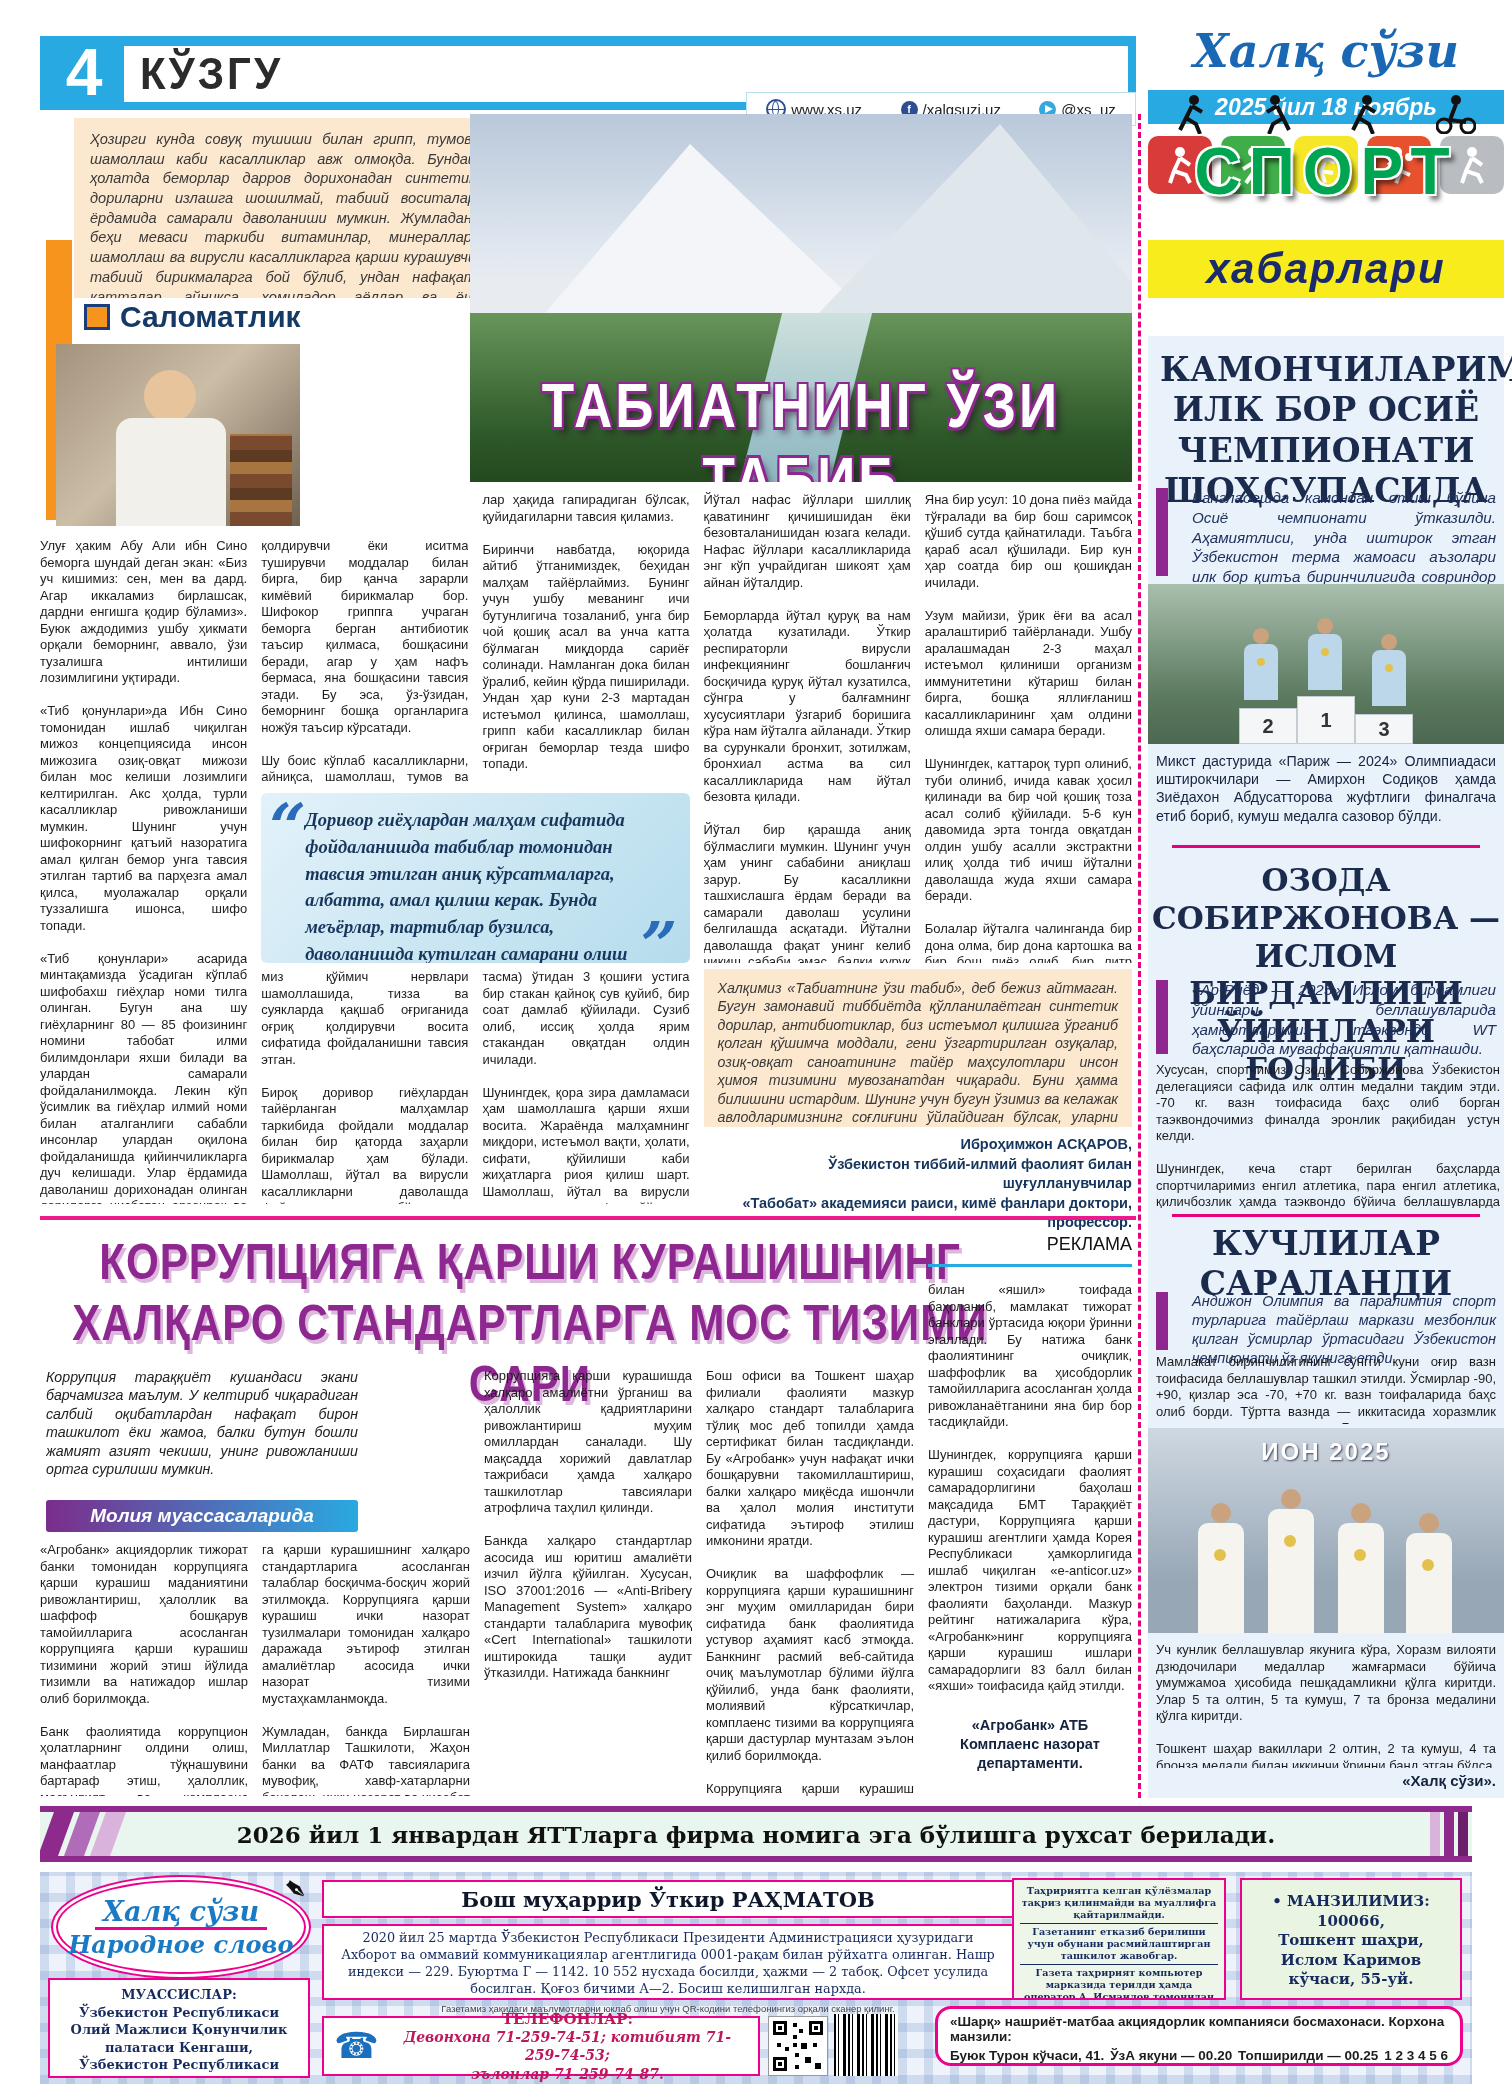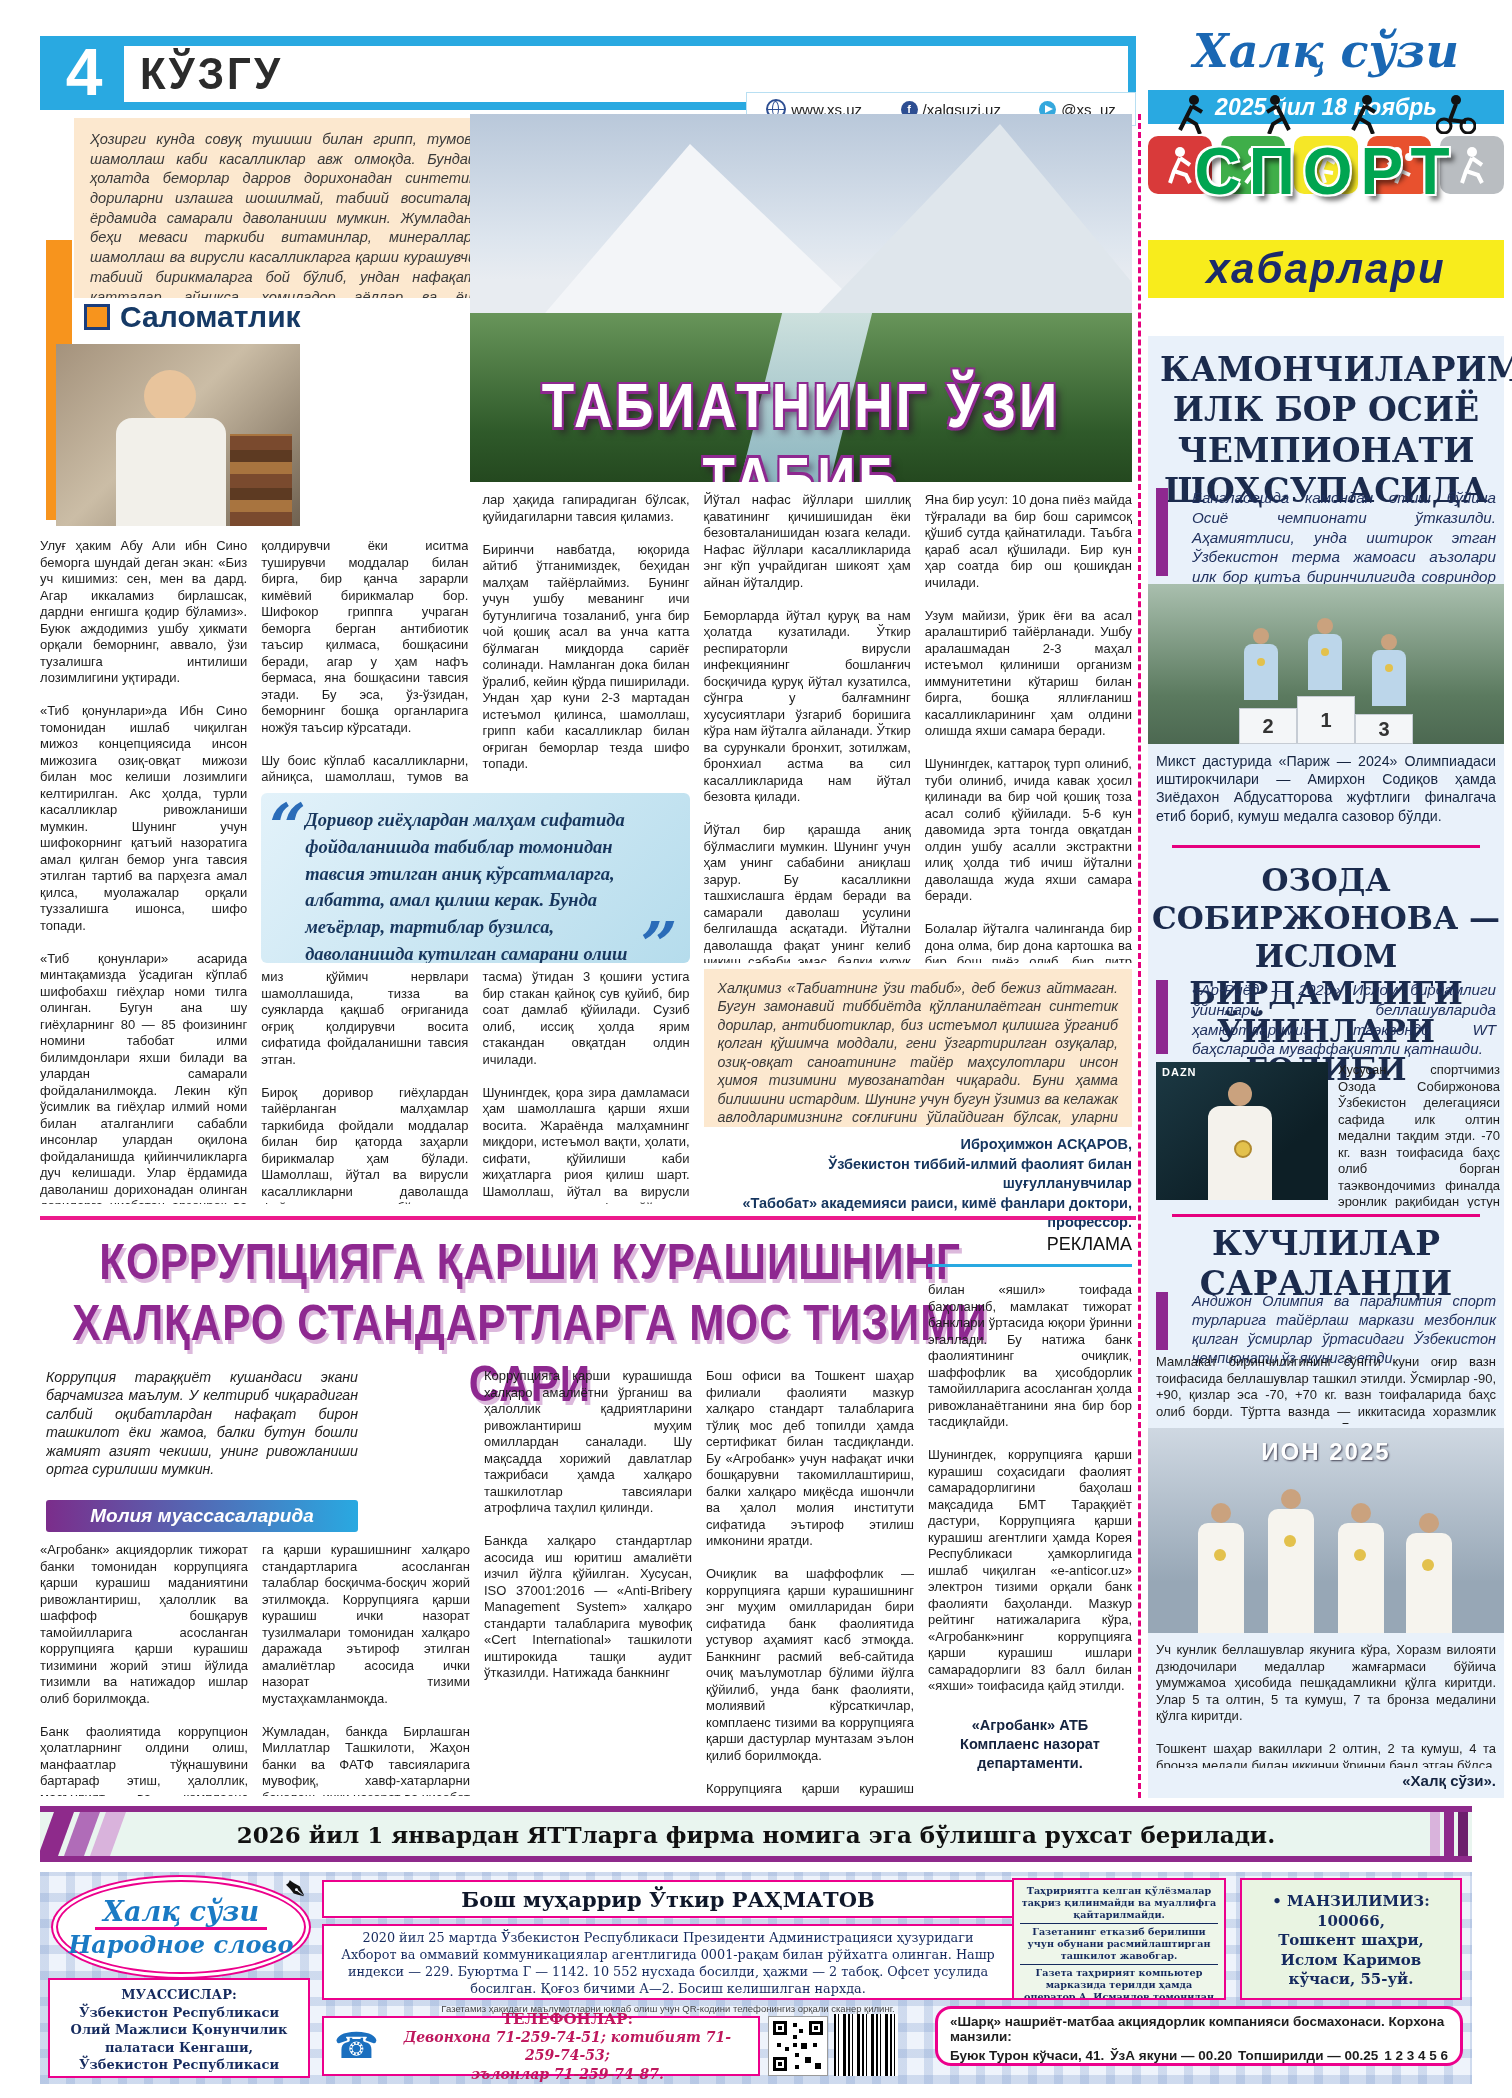--- a/index.html
+++ b/index.html
@@ -378,24 +378,20 @@
 <div class="abs s-div" style="left:1172px;top:845px;"></div>
 
 <div class="abs s-head txt" style="left:1152px;top:862px;width:348px;font-size:31px;">ОЗОДА СОБИРЖОНОВА —
 ИСЛОМ БИРДАМЛИГИ
 ЎЙИНЛАРИ ҒОЛИБИ</div>
 <div class="abs s-lead" style="left:1156px;top:980px;width:340px;height:74px;">
   <div class="lead-bar"></div>
   <div class="lead-text txt">«Ар-Риёд — 2025» Ислом бирдамлиги ўйинлари беллашувларида ҳамюртларимиз таэквондо WT баҳсларида муваффақиятли қатнашди.</div>
 </div>
 <div class="abs" style="left:1156px;top:1062px;width:344px;height:146px;overflow:hidden;">
-  <div class="s2-photo">
-    <span class="dazn">DAZN</span>
-    <div class="gi"></div>
-  </div>
   <div class="coltxt txt" style="font-size:13px;">Хусусан, спортчимиз Озода Собиржонова Ўзбекистон делегацияси сафида илк олтин медални тақдим этди. -70 кг. вазн тоифасида баҳс олиб борган таэквондочимиз финалда эронлик рақибидан устун келди.
 
 Шунингдек, кеча старт берилган баҳсларда спортчиларимиз енгил атлетика, пара енгил атлетика, қиличбозлик ҳамда таэквондо бўйича беллашувларда иштирок этди.</div>
 </div>
 <div class="abs s-div" style="left:1172px;top:1214px;"></div>
 
 <div class="abs s-head txt" style="left:1152px;top:1224px;width:348px;font-size:33px;">КУЧЛИЛАР
 САРАЛАНДИ</div>
 <div class="abs s-lead" style="left:1156px;top:1292px;width:340px;height:58px;">
   <div class="lead-bar"></div>

